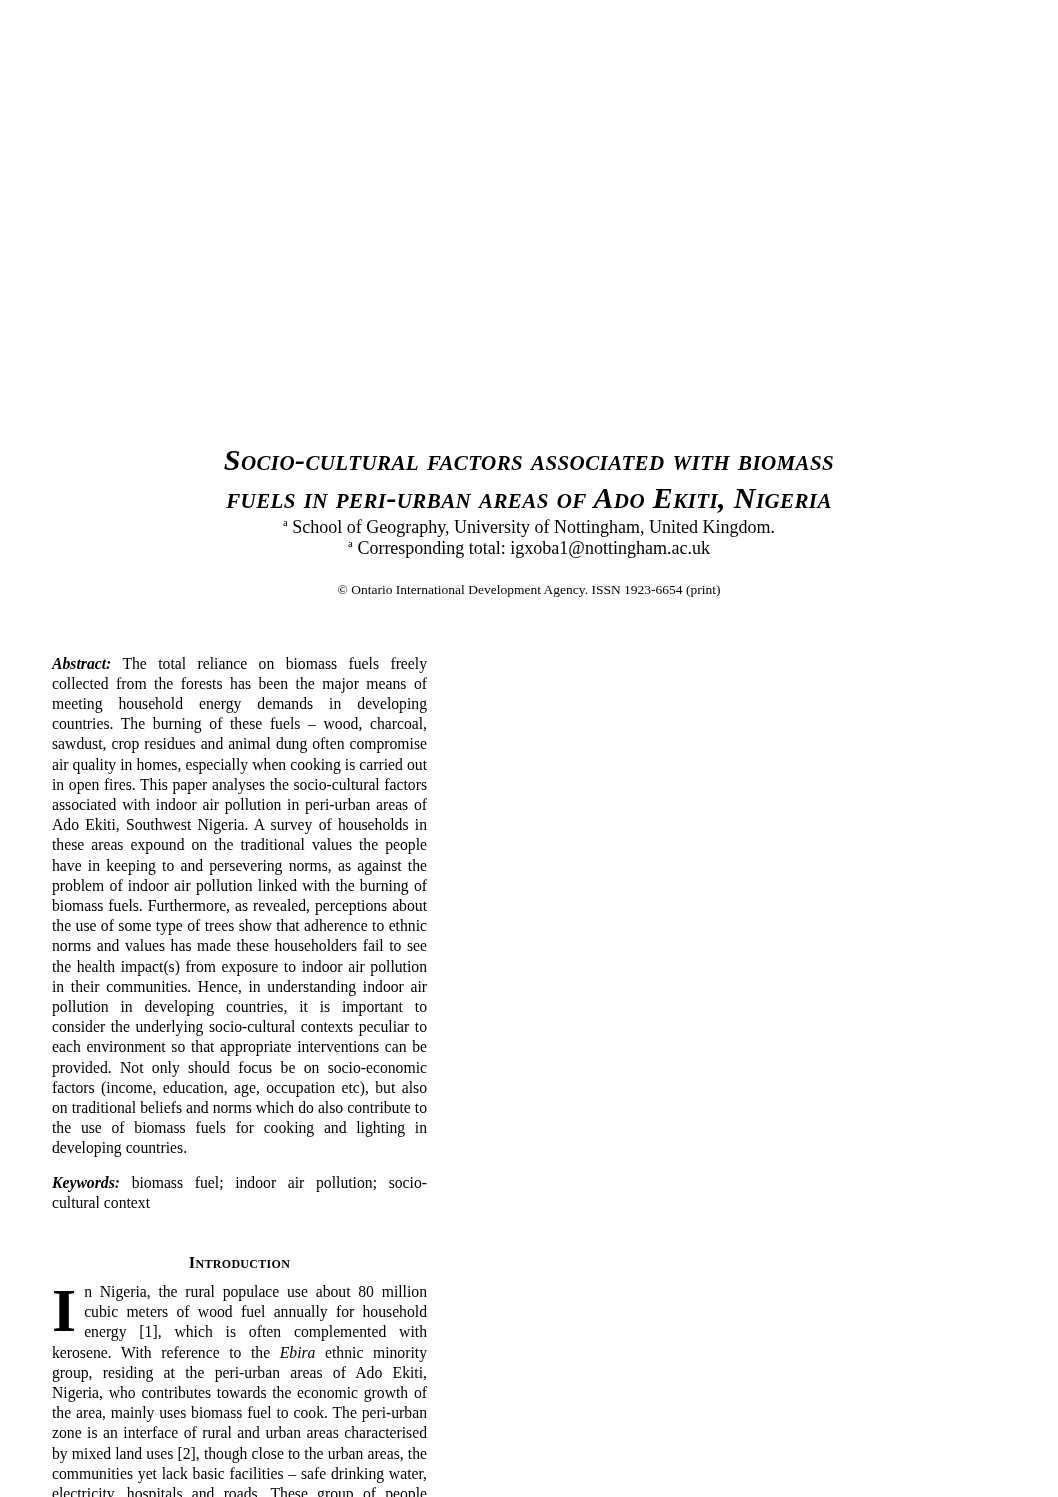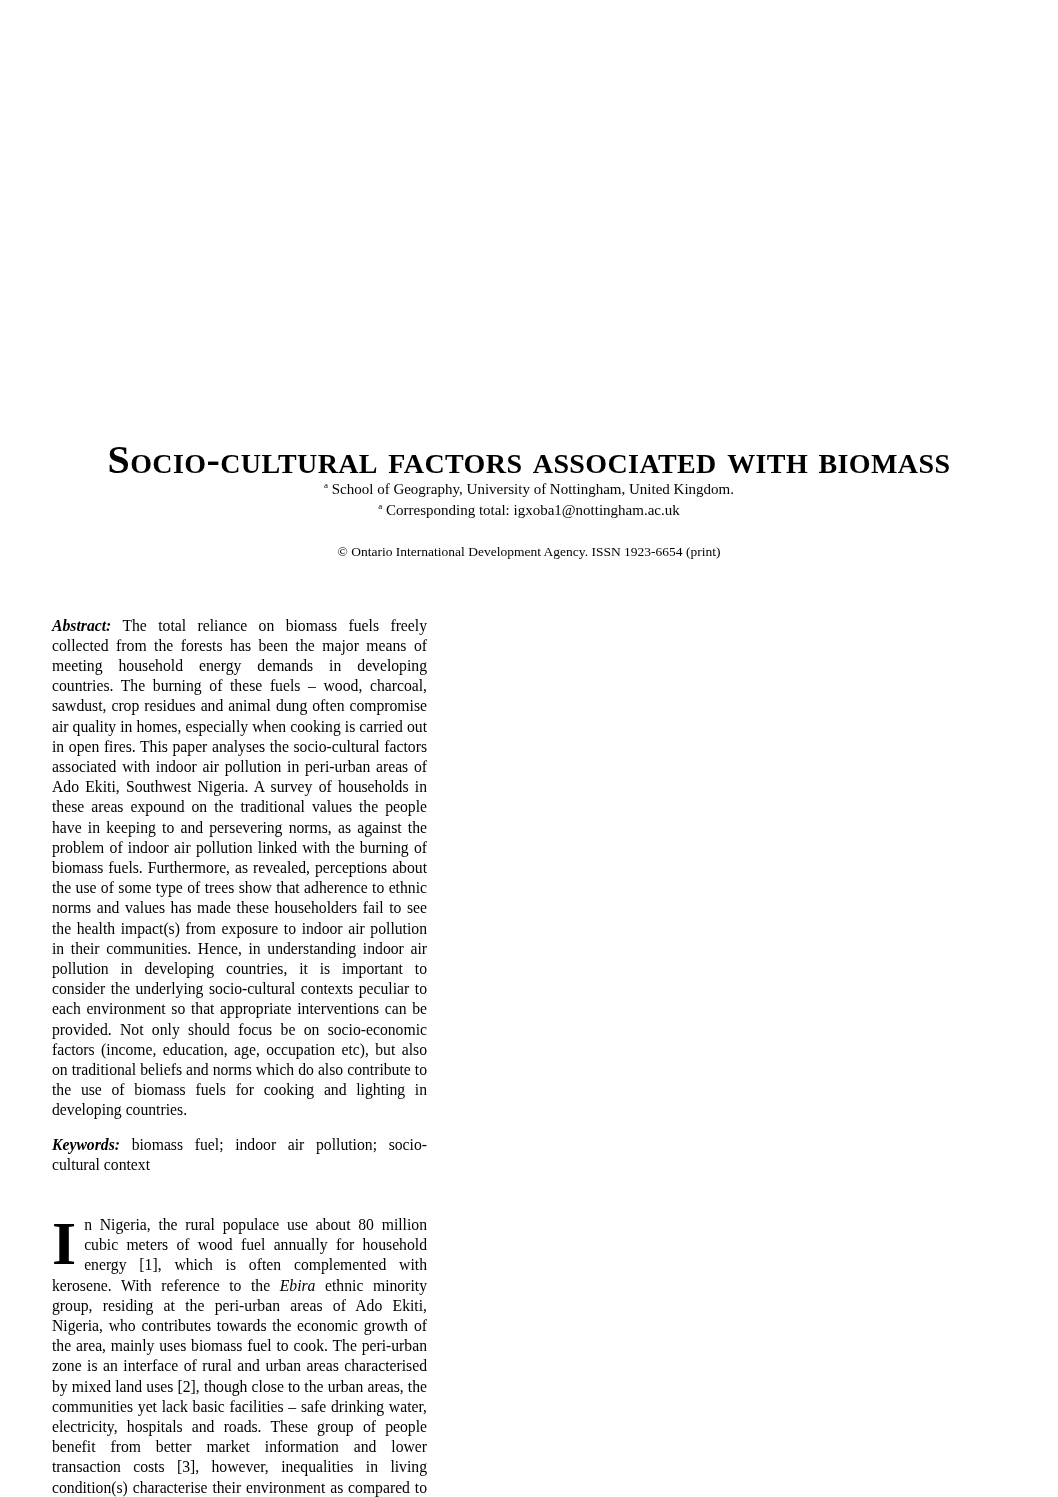--- a/index.html
+++ b/index.html
@@ -16,40 +16,41 @@
     width: 1058px;
     height: 1497px;
     background: #ffffff;
     overflow: hidden;
   }
   .front-matter {
     padding-top: 441px;
     text-align: center;
   }
   .title-line {
-    font-size: 40px;
+    font-size: 30px;
     line-height: 38px;
     font-weight: bold;
     font-variant: small-caps;
     font-variant-caps: small-caps;
     letter-spacing: 0.4px;
+    font-style: italic;
   }
   .author-line {
     margin-top: 15px;
     font-size: 18.5px;
     line-height: 23px;
     font-weight: bold;
   }
   sup {
     font-size: 0.6em;
     vertical-align: super;
     line-height: 0;
   }
   .affil-line {
-    font-size: 15px;
+    font-size: 18px;
     line-height: 21px;
   }
   .imprint {
     margin-top: 22px;
     font-size: 13.5px;
     line-height: 17.5px;
   }
   .columns {
     display: flex;
     margin: 46px 0 0 52px;
@@ -91,37 +92,39 @@
   }
   .italic { font-style: italic; }
 </style>
 </head>
 <body>
 
 <div class="page">
 
   <div class="front-matter">
     <div class="title-line">Socio-cultural factors associated with biomass</div>
+    <div class="title-line">fuels in peri-urban areas of Ado Ekiti, Nigeria</div>
 
 
     <div class="affil-line"><sup>a</sup> <span>School of Geography, University of Nottingham, United Kingdom.</span></div>
     <div class="affil-line"><sup>a</sup> <span>Corresponding total: igxoba1@nottingham.ac.uk</span></div>
 
     <div class="imprint">
       <div>© Ontario International Development Agency. ISSN 1923-6654 (print)</div>
     </div>
   </div>
 
   <div class="columns">
 
     <div class="col">
       <p class="body-text abstract-p"><span class="para-label">Abstract:</span> <span>The total reliance on biomass fuels freely collected from the forests has been the major means of meeting household energy demands in developing countries. The burning of these fuels – wood, charcoal, sawdust, crop residues and animal dung often compromise air quality in homes, especially when cooking is carried out in open fires. This paper analyses the socio-cultural factors associated with indoor air pollution in peri-urban areas of Ado Ekiti, Southwest Nigeria. A survey of households in these areas expound on the traditional values the people have in keeping to and persevering norms, as against the problem of indoor air pollution linked with the burning of biomass fuels. Furthermore, as revealed, perceptions about the use of some type of trees show that adherence to ethnic norms and values has made these householders fail to see the health impact(s) from exposure to indoor air pollution in their communities. Hence, in understanding indoor air pollution in developing countries, it is important to consider the underlying socio-cultural contexts peculiar to each environment so that appropriate interventions can be provided. Not only should focus be on socio-economic factors (income, education, age, occupation etc), but also on traditional beliefs and norms which do also contribute to the use of biomass fuels for cooking and lighting in developing countries.</span></p>
       <p class="body-text keywords-p"><span class="para-label">Keywords:</span> <span>biomass fuel; indoor air pollution; socio-cultural context</span></p>
     </div>
 
     <div class="col">
+      <h2 class="intro-heading">Introduction</h2>
       <p class="body-text intro-p"><span class="dropcap">I</span><span>n Nigeria, the rural populace use about 80 million cubic meters of wood fuel annually for household energy [1], which is often complemented with kerosene. With reference to the </span><span class="italic">Ebira</span><span> ethnic minority group, residing at the peri-urban areas of Ado Ekiti, Nigeria, who contributes towards the economic growth of the area, mainly uses biomass fuel to cook. The peri-urban zone is an interface of rural and urban areas characterised by mixed land uses [2], though close to the urban areas, the communities yet lack basic facilities – safe drinking water, electricity, hospitals and roads. These group of people benefit from better market information and lower transaction costs [3], however, inequalities in living condition(s) characterise their environment as compared to the urban areas. Their houses are constructed mainly with mud blocks and wood which do not meet minimum housing requirements that are durable, safe, dry and well ventilated [4]. Also, being an ethnic minority, they are more likely to be poorer than their counterparts in the cities [5]. Besides, their living environment could make them vulnerable to environmental health risks [6], especially when biomass fuels are sought to meet energy needs, thus, creating indoor air pollution problem. At the same time, when cooking places are indoors without proper ventilation, the air quality indoor is lower than that outdoor.</span></p>
       <p class="body-text intro-p2">The rural areas in least economically developed countries (LEDCs) are faced with problems of indoor</p>
     </div>
 
   </div>
 
 </div>
 
 </body></html>

